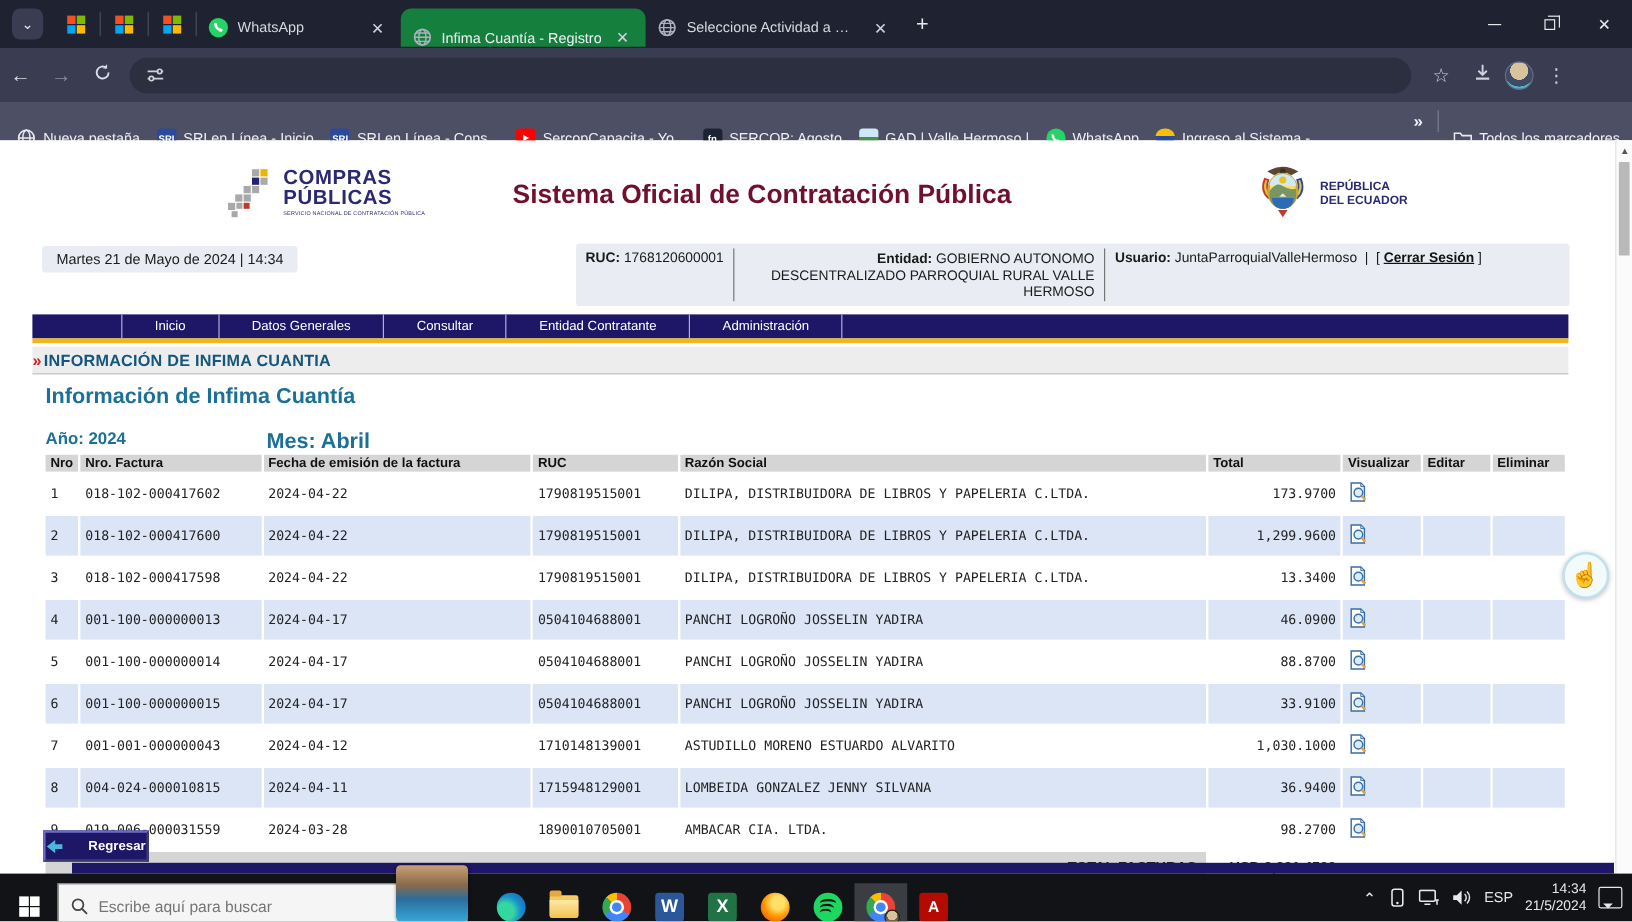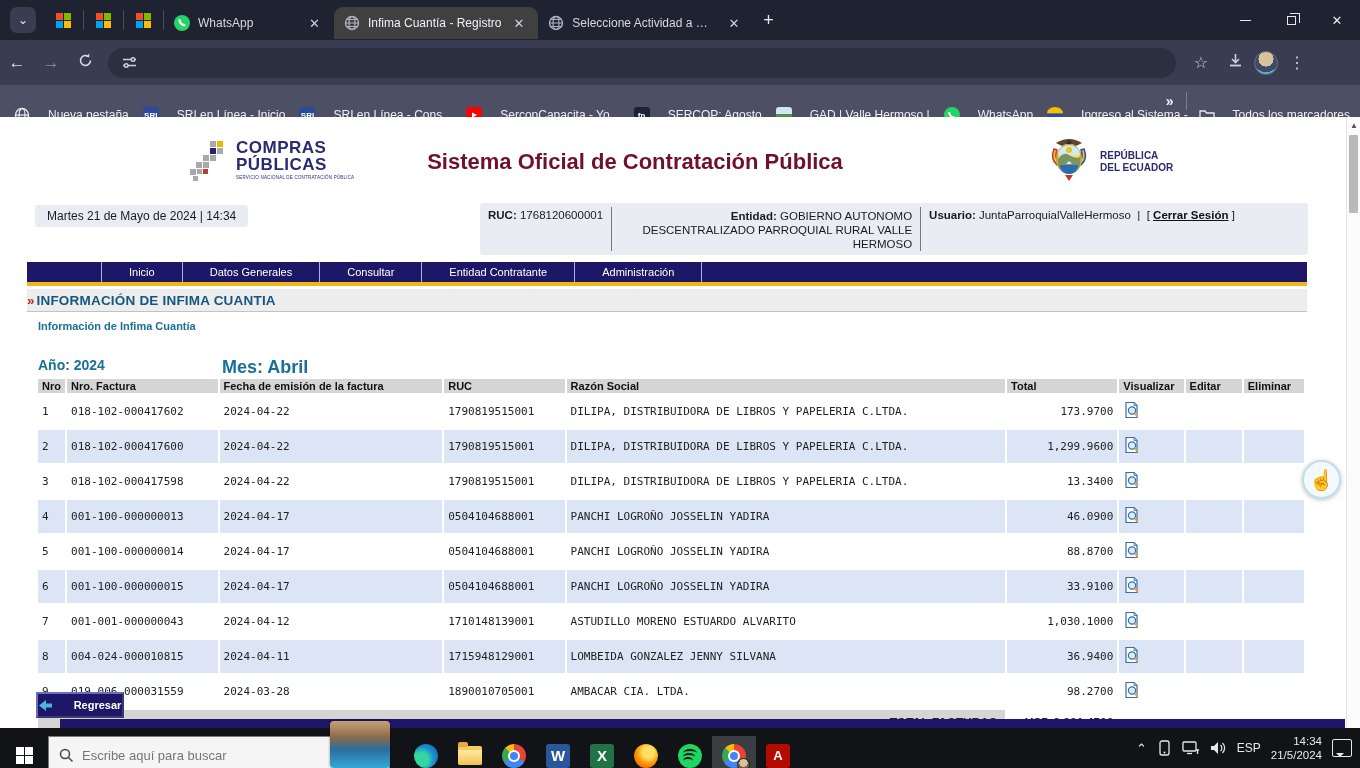--- a/index.html
+++ b/index.html
@@ -11,21 +11,21 @@
   .tabbar { position:absolute; left:0; top:0; width:1360px; height:40px; background:#1f2230; display:flex; align-items:center; }
   .tab-search-btn { width:26px; height:26px; margin-left:10px; border-radius:7px; background:#3a3d51; color:#e6e7ec; display:flex; align-items:center; justify-content:center; font-size:12px; }
   .pinned-tabs { display:flex; align-items:center; margin-left:8px; }
   .ms-grid { width:15px; height:15px; display:grid; grid-template-columns:7px 7px; grid-template-rows:7px 7px; gap:1px; margin:0 12px; }
   .ms-grid i:nth-child(1){background:#f25022;} .ms-grid i:nth-child(2){background:#7fba00;}
   .ms-grid i:nth-child(3){background:#00a4ef;} .ms-grid i:nth-child(4){background:#ffb900;}
   .tab-sep { width:1px; height:20px; background:#4a4d60; }
   .tab { height:32px; margin-top:6px; display:flex; align-items:center; padding:0 10px; color:#d6d8e0; font-size:12px; max-width:215px; min-width:170px; }
   .tab .title { white-space:nowrap; overflow:hidden; text-overflow:ellipsis; flex:1; margin:0 8px; }
   .tab .close { color:#cfd1da; font-size:13px; padding:0 4px; }
-  .tab.active { background:#404040; border-radius:9px 9px 0 0; color:#f0f1f5; }
+  .tab.active { background:#15803d; border-radius:9px 9px 0 0; color:#f0f1f5;align-items:flex-end; }
   .wa-icon { width:16px; height:16px; border-radius:50%; background:#25d366; flex:none; position:relative; }
   .wa-icon svg { position:absolute; left:3px; top:3px; }
   .globe-icon { width:16px; height:16px; flex:none; }
   .newtab-btn { color:#e6e7ec; font-size:18px; margin-left:10px; }
   .win-controls { position:absolute; right:0; top:0; height:40px; display:flex; align-items:center; }
   .win-btn { width:46px; height:40px; display:flex; align-items:center; justify-content:center; color:#e6e7ec; font-size:13px; }
   .win-btn .bar { width:11px; height:1px; background:#e6e7ec; }
   .win-btn .restore { width:9px; height:9px; border:1px solid #e6e7ec; position:relative; }
   .win-btn .restore:before { content:""; position:absolute; left:2px; top:-4px; width:9px; height:9px; border:1px solid #e6e7ec; border-left:none; border-bottom:none; }
 
@@ -34,21 +34,21 @@
   .nav-ico.dim { color:#8a8d9c; }
   .url-pill { height:30px; width:1068px; margin-left:6px; background:#2c2f40; border-radius:15px; display:flex; align-items:center; padding:0 14px; }
   .tune-icon { margin-right:10px; flex:none; }
   .url-text { font-size:13px; color:#e8e9ef; white-space:nowrap; overflow:hidden; }
   .url-text .path { color:#9a9dab; }
   .toolbar-right { display:flex; align-items:center; margin-left:10px; gap:4px; }
   .tb-ico { color:#cfd1da; font-size:16px; width:30px; text-align:center; }
   .avatar { width:24px; height:24px; border-radius:50%; background:radial-gradient(circle at 50% 32%, #d8c49a 0 40%, #3e4a66 41% 70%, #49b8c8 71%); border:1px solid #6a6d80; }
 
   .bookmarks { position:absolute; left:0; top:85px; width:1360px; height:32px; background:#4d5065; display:flex; align-items:center; font-size:12px; color:#eef0f4; }
-  .bm { display:flex; align-items:center; gap:18px; margin-left:14px; white-space:nowrap;margin-top:28px; }
+  .bm { display:flex; align-items:center; gap:6px; margin-left:14px; white-space:nowrap;margin-top:28px; }
   .bm-ico { width:16px; height:16px; flex:none; display:flex; align-items:center; justify-content:center; border-radius:3px; font-size:8px; font-weight:bold; color:#fff; }
   .bm-right { position:absolute; right:10px; display:flex; align-items:center; gap:12px; }
   .bm-divider { width:1px; height:18px; background:#7a7d90; }
 
   
   .page { position:absolute; left:0; top:117px; width:1360px; height:611px; background:#fff; }
 
   .soce-logo { position:absolute; left:190px; top:22px; display:flex; align-items:flex-start; gap:6px; }
   .logo-text .l1 { font-size:17px; font-weight:bold; color:#2a2a72; line-height:17px; letter-spacing:0.5px; }
   .logo-text .tagline { font-size:4.5px; color:#2a2a72; margin-top:2px; letter-spacing:0.2px; }
@@ -67,21 +67,21 @@
 
   .mainmenu { position:absolute; left:27px; top:145px; width:1280px; height:20px; background:#1e1666; display:flex; align-items:center; padding-left:74px; }
   .menu-item { color:#fff; font-size:11px; padding:0 27px; height:20px; display:flex; align-items:center; border-left:1px solid #aab0e0; }
   .menu-item:last-child { border-right:1px solid #aab0e0; }
   .menu-stripe { position:absolute; left:27px; top:165px; width:1280px; height:4px; background:#eeb71c; }
 
   .breadcrumb-bar { position:absolute; left:27px; top:172px; width:1280px; height:23px; background:#ededee; border-bottom:1px solid #c2c2c2; display:flex; align-items:center; font-size:13.5px; }
   .bc-marker { color:#cc2222; font-weight:bold; margin:0 2px 0 0; }
   .bc-title { font-weight:bold; color:#14567e; letter-spacing:0.2px; }
 
-  .subtitle { position:absolute; left:38px; top:203px; font-size:11px; font-weight:bold; color:#1a7097; }
+  .subtitle { position:absolute; left:38px; top:203px; font-size:18px; font-weight:bold; color:#1a7097; }
   .yearmonth { position:absolute; left:38px; top:240px; font-size:14px; font-weight:bold; color:#1a7097; }
   .month { position:absolute; left:222px; top:240px; font-size:18px; font-weight:bold; color:#1a7097; }
 
   table.inv { position:absolute; left:36px; top:260px; width:1270px; border-collapse:separate; border-spacing:2px; font-size:11px; }
   table.inv th { background:#d5d5d5; font-weight:bold; text-align:left; padding:1px 4px; font-size:11px; color:#111; }
   table.inv td { font-family:"DejaVu Sans Mono", monospace; font-size:11px; color:#222; padding:6px 4px; }
   tr.odd td { background:#fff; }
   tr.even td { background:#dbe5f6; }
   td.c-total, th.h-total { }
   td.c-total { text-align:right; padding-right:10px; }

